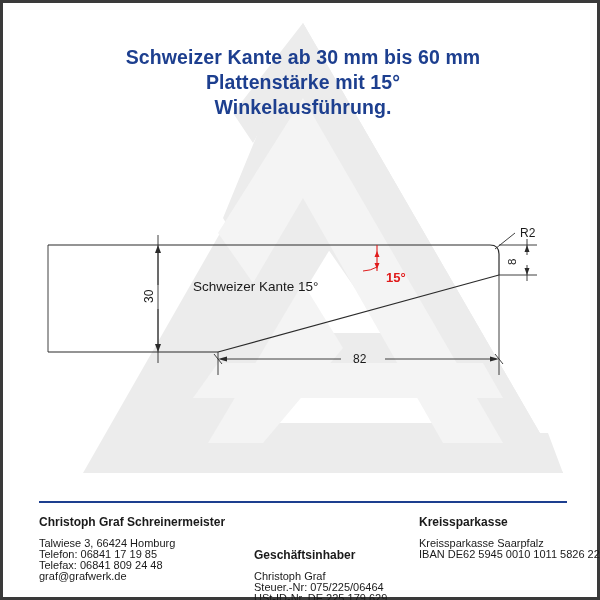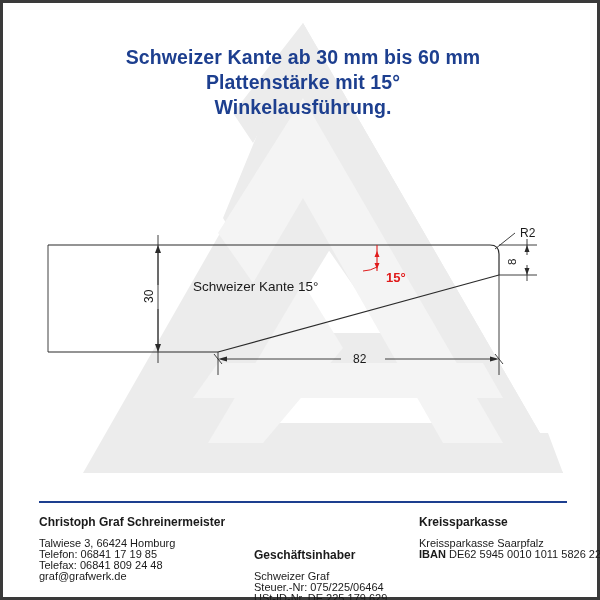--- a/index.html
+++ b/index.html
@@ -77,21 +77,21 @@
     margin-bottom: 9px;
     white-space: nowrap;
   }
   .fcol-line {
     font-size: 11px;
     color: #1a1a1a;
     line-height: 11px;
     white-space: nowrap;
   }
   .fcol-line b {
-    font-weight: bold;
+    font-weight: normal;
   }
 </style>
 </head>
 <body>
 
 <div id="page">
 
   <svg id="diagram-svg" width="600" height="600" viewBox="0 0 600 600">
 
     <g fill="#ececec">
@@ -179,21 +179,21 @@
     <div class="footer-cols">
       <div class="fcol c1">
         <div class="fcol-head">Christoph Graf Schreinermeister</div>
         <div class="fcol-line">Talwiese 3, 66424 Homburg</div>
         <div class="fcol-line">Telefon: 06841 17 19 85</div>
         <div class="fcol-line">Telefax: 06841 809 24 48</div>
         <div class="fcol-line">graf@grafwerk.de</div>
       </div>
       <div class="fcol c2">
         <div class="fcol-head">Geschäftsinhaber</div>
-        <div class="fcol-line">Schweizer Graf</div>
+        <div class="fcol-line">Christoph Graf</div>
         <div class="fcol-line">Steuer.-Nr:  075/225/06464</div>
         <div class="fcol-line">USt-ID-Nr, DE 225 179 629</div>
       </div>
       <div class="fcol c3">
         <div class="fcol-head">Kreissparkasse</div>
         <div class="fcol-line">Kreissparkasse Saarpfalz</div>
         <div class="fcol-line"><b>IBAN</b> DE62 5945 0010 1011 5826 22</div>
       </div>
     </div>
   </div>

